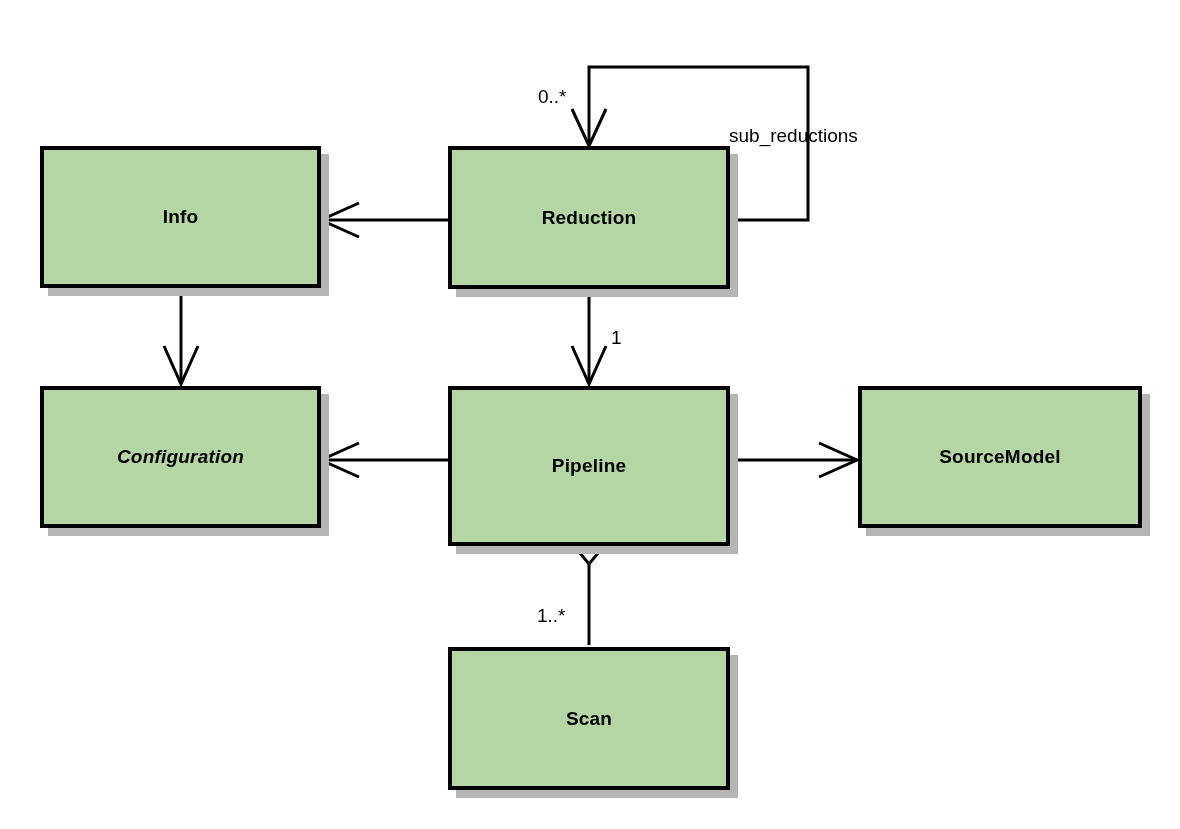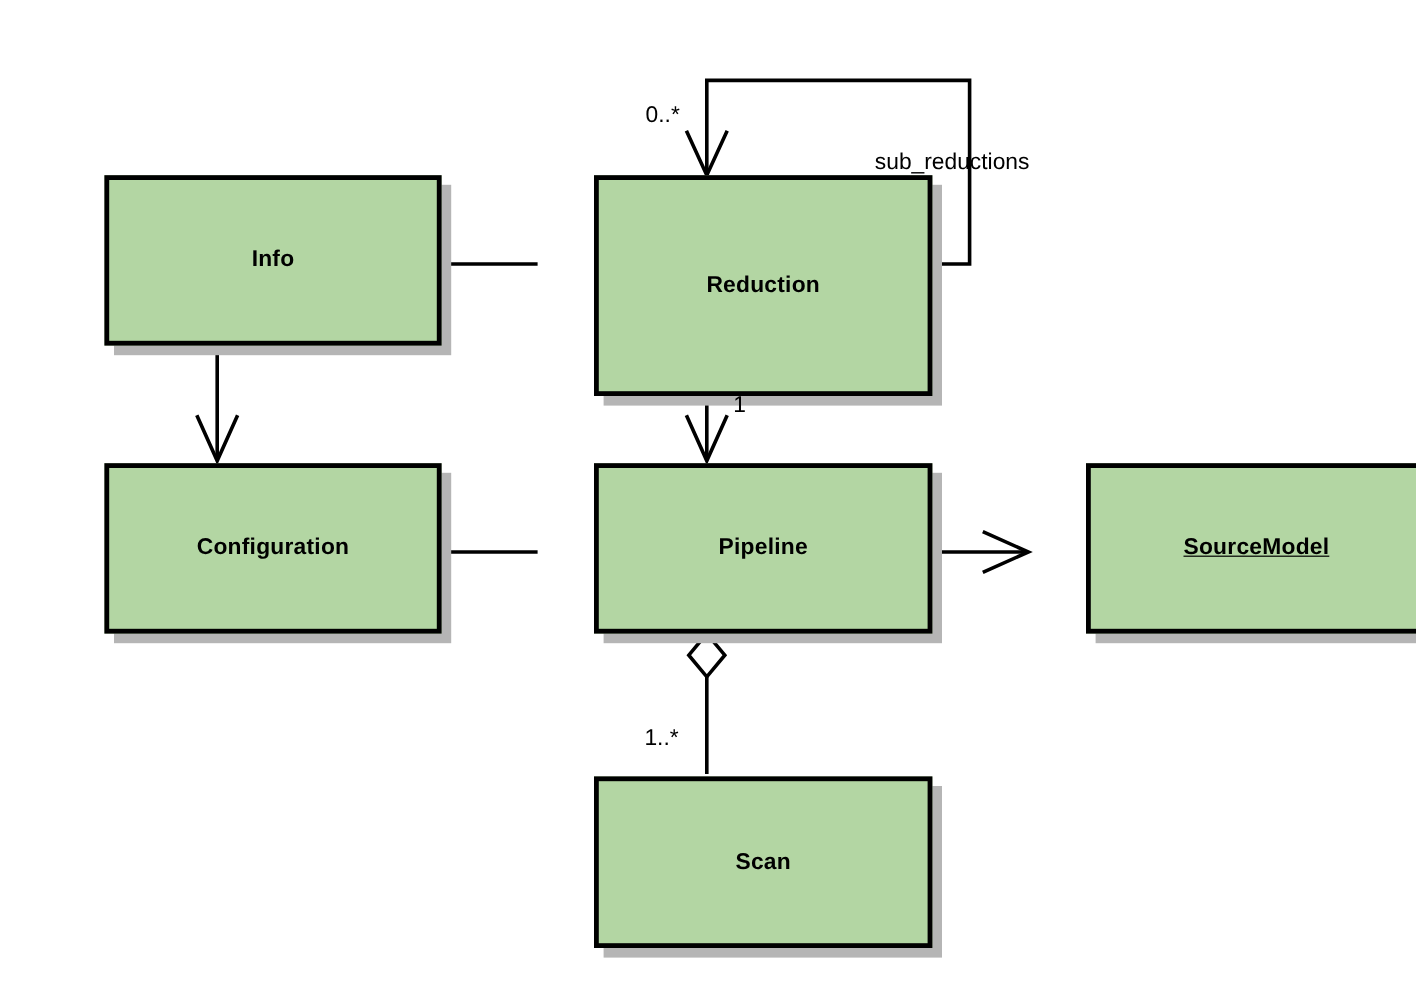--- a/index.html
+++ b/index.html
@@ -28,21 +28,20 @@
   .uml-class {
     position: absolute;
     box-sizing: border-box;
     background: #b3d6a3;
     border: 4px solid #000000;
     box-shadow: 8px 8px 0 0 #b5b5b5;
     display: flex;
     align-items: center;
     justify-content: center;
     z-index: 2;
-    margin-left: 47px;
   }
   .uml-class-name {
     font-family: "Liberation Sans", sans-serif;
     font-size: 19px;
     font-weight: bold;
     color: #000000;
     letter-spacing: 0.2px;
     text-align: center;
     white-space: nowrap;
   }
@@ -96,33 +95,33 @@
     <g>
       <line x1="589" y1="562" x2="589" y2="645" stroke="#000000" stroke-width="3"></line>
       <polygon points="589,528 604,546 589,564 574,546" fill="#ffffff" stroke="#000000" stroke-width="3" stroke-linejoin="miter"></polygon>
     </g>
   </svg>
 
   <div class="uml-class" style="left:40px; top:146px; width:281px; height:142px;">
     <span class="uml-class-name">Info</span>
   </div>
 
-  <div class="uml-class" style="left:448px; top:146px; width:282px; height:184px;">
+  <div class="uml-class" style="left:448px; top:146px; width:282px; height:143px;">
     <span class="uml-class-name">Reduction</span>
   </div>
 
-  <div class="uml-class" style="left:40px; top:386px; width:281px; height:142px;">
+  <div class="uml-class" style="left:40px; top:386px; width:281px; height:142px;font-style:italic;">
     <span class="uml-class-name">Configuration</span>
   </div>
 
-  <div class="uml-class" style="left:448px; top:386px; width:282px; height:142px;">
+  <div class="uml-class" style="left:448px; top:386px; width:282px; height:160px;">
     <span class="uml-class-name">Pipeline</span>
   </div>
 
-  <div class="uml-class" style="left:858px; top:386px; width:284px; height:142px;text-decoration:underline;">
+  <div class="uml-class" style="left:858px; top:386px; width:284px; height:142px;">
     <span class="uml-class-name">SourceModel</span>
   </div>
 
   <div class="uml-class" style="left:448px; top:647px; width:282px; height:143px;justify-content:center;">
     <span class="uml-class-name">Scan</span>
   </div>
 
   <span class="edge-label" style="left:538px; top:86px;">0..*</span>
 
   <span class="edge-label" style="left:729px; top:104px;margin-top:21px;">sub_reductions</span>

